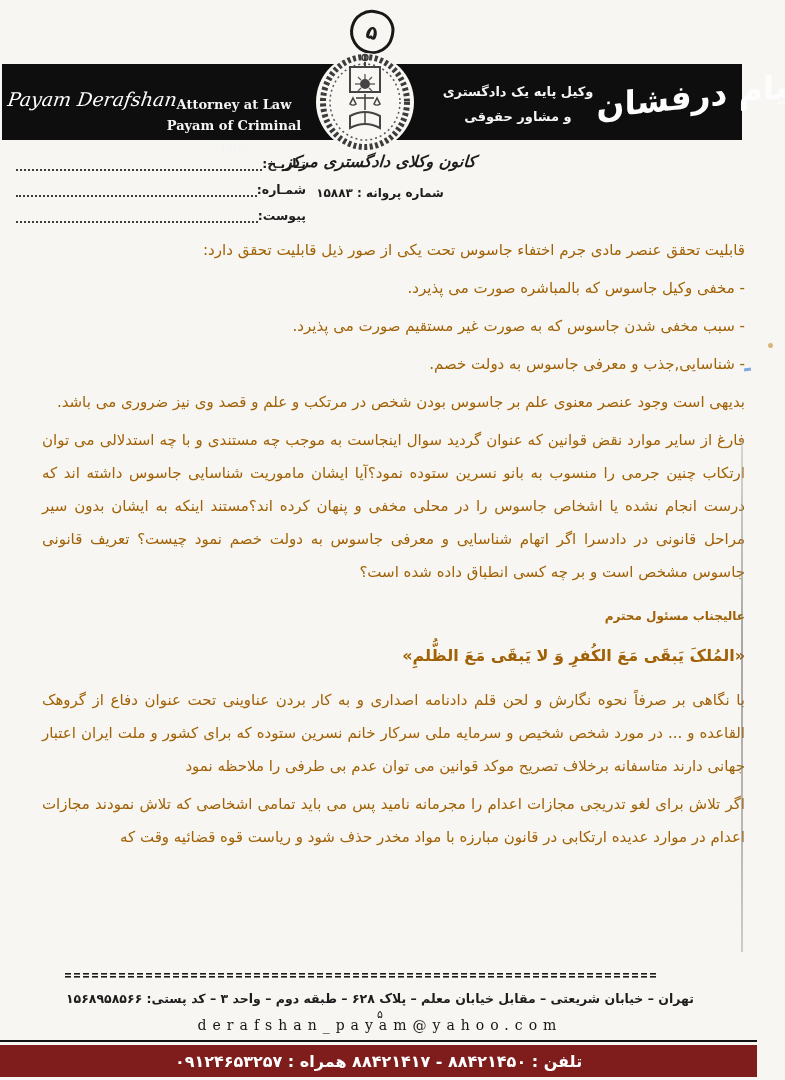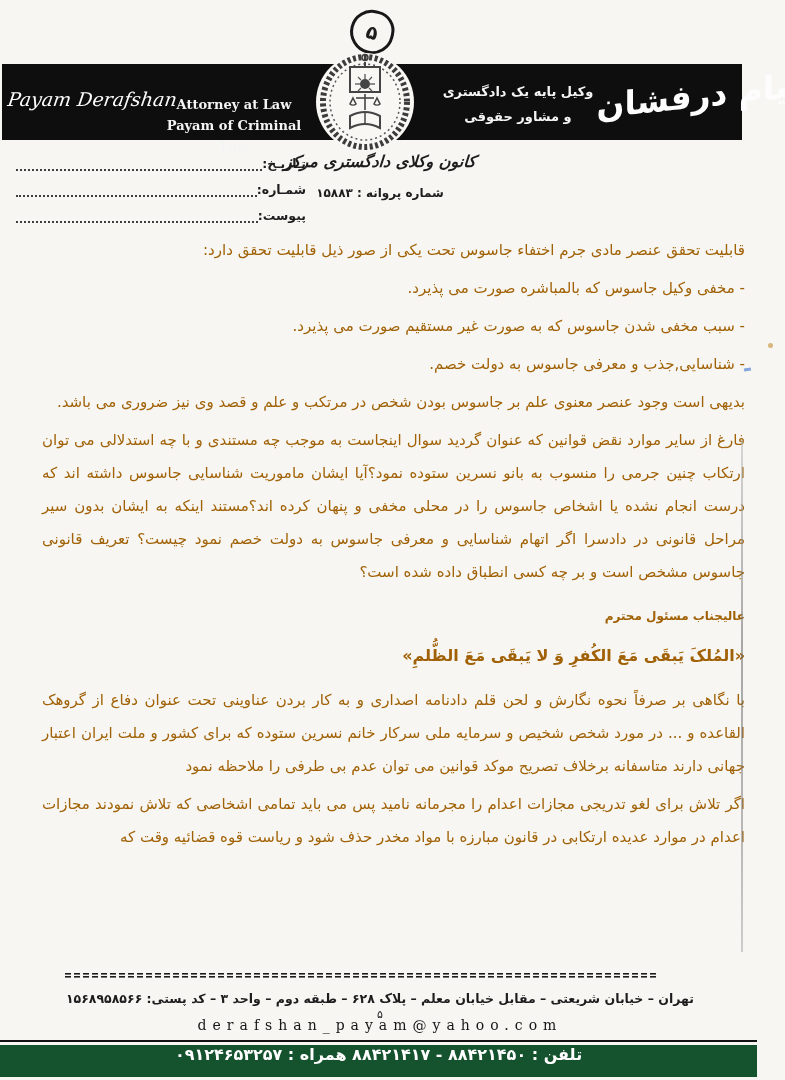--- a/index.html
+++ b/index.html
@@ -67,22 +67,22 @@
     background-position:0 0,0 3px;background-repeat:no-repeat;
   }
   .address{position:absolute;top:991px;left:0;width:760px;text-align:center;direction:rtl;font-size:12.5px;font-weight:bold;}
   .footer-pagenum{position:absolute;top:1008px;left:0;width:760px;text-align:center;font-size:11px;}
   .email{
     position:absolute;top:1017px;left:0;width:760px;text-align:center;
     font-family:"DejaVu Serif",serif;font-size:14px;letter-spacing:6px;color:#161616;
   }
   .footer-line{position:absolute;top:1040px;left:0;width:757px;height:2px;background:#121212;}
   .phone-bar{
-    position:absolute;top:1045px;left:0;width:757px;height:32px;background:#14532d;
-    color:#fff;display:flex;justify-content:center;
+    position:absolute;top:1045px;left:0;width:757px;height:32px;background:#7f1d1d;
+    color:#fff;display:flex;align-items:center;justify-content:center;
     direction:rtl;font-size:16px;font-weight:bold;letter-spacing:.5px;
   }
   
   .scan-vline{position:absolute;top:440px;left:741px;width:2px;height:512px;background:linear-gradient(#bbb,#666 40%,#888 80%,#aaa);opacity:.55;}
   .blue-tick{position:absolute;top:368px;left:744px;width:7px;height:3px;background:#5b8bd6;opacity:.75;transform:rotate(-8deg);}
   .speck{position:absolute;top:343px;left:768px;width:5px;height:5px;background:#c99a4a;border-radius:50%;opacity:.7;}
 </style>
 </head>
 <body>
 

